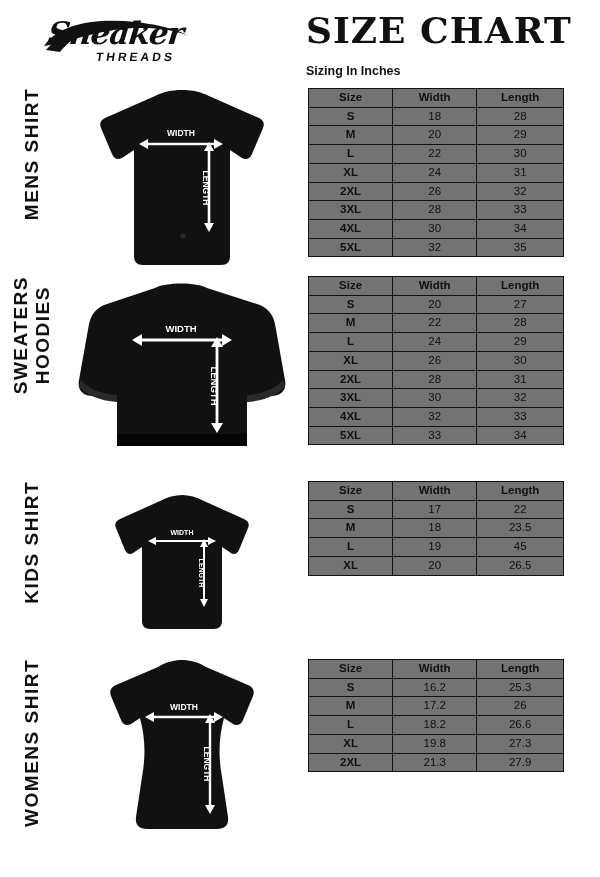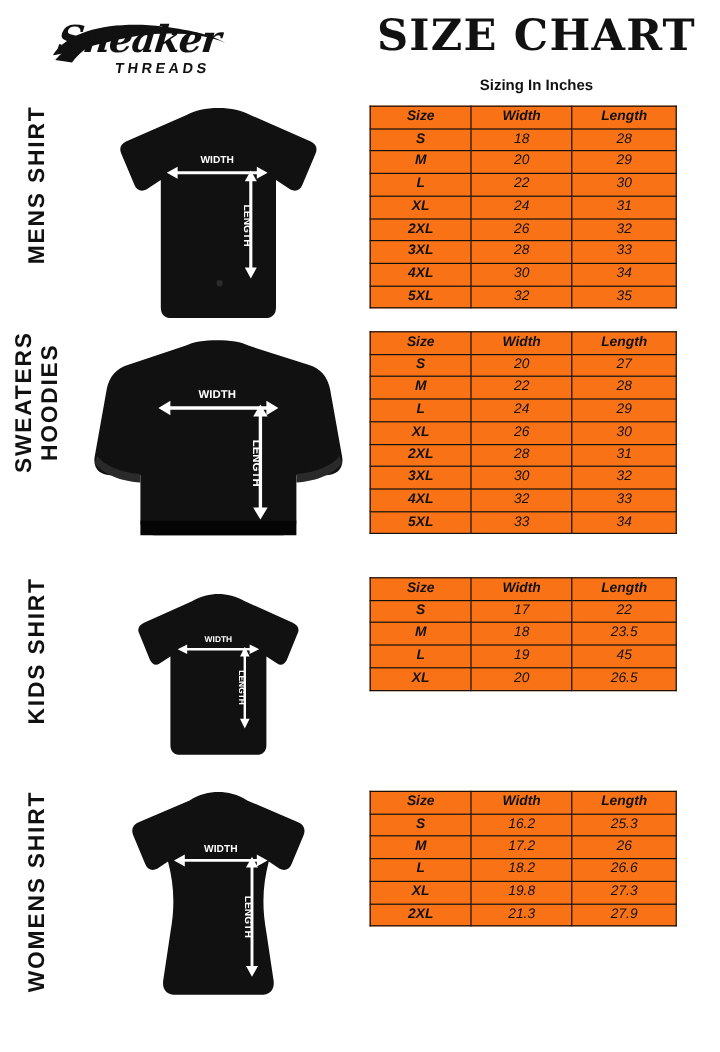--- a/index.html
+++ b/index.html
@@ -67,21 +67,20 @@
     top: 2px;
     width: 150px;
     height: 54px;
   }
 
   .title-block {
     position: absolute;
     left: 306px;
     top: 12px;
     width: 282px;
-    text-align: center;
   }
   .chart-title {
     font-family: "DejaVu Serif", serif;
     font-weight: bold;
     font-size: 36px;
     letter-spacing: 1px;
     color: #111;
     line-height: 1.05;
     margin: 0;
     white-space: nowrap;
@@ -130,24 +129,23 @@
     flex: none;
     width: 264px;
     display: flex;
     justify-content: flex-start;
     padding-left: 8px;
     box-sizing: border-box;
   }
 
   table.size {
     border-collapse: collapse;
-    background: #f97316;
+    background: #737373;
     border: 1.5px solid #111;
     width: 258px;
-    font-style: italic;
   }
   table.size th, table.size td {
     border: 1px solid #111;
     text-align: center;
     font-family: "Liberation Sans", sans-serif;
     font-size: 11.5px;
     color: #111;
     padding: 2px 0 2.5px;
     line-height: 1.15;
   }

